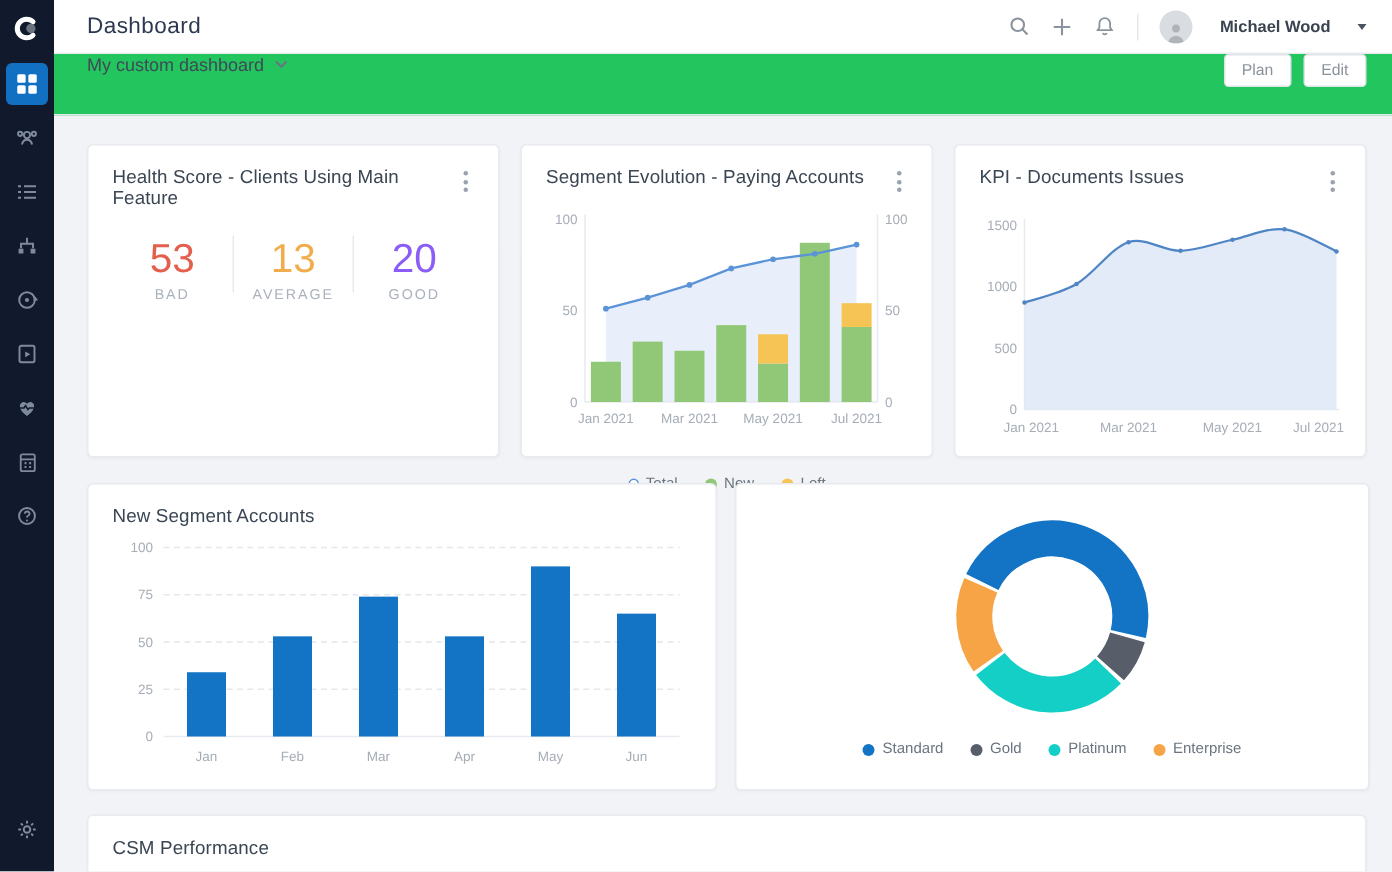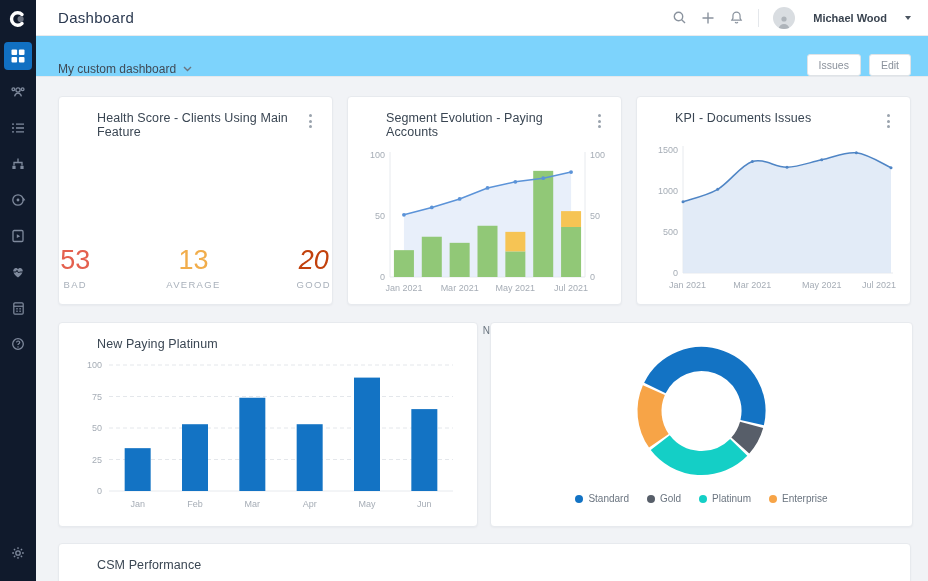--- a/index.html
+++ b/index.html
@@ -25,45 +25,45 @@
   .header-right { margin-left:auto; display:flex; align-items:center; gap:14px; }
   .hicon { color:#8a939e; display:flex; align-items:center; cursor:pointer; }
   .hdivider { width:1px; height:18px; background:#e4e7eb; }
   .user { display:flex; align-items:center; gap:18px; cursor:pointer; }
   .avatar { width:22px; height:22px; border-radius:50%; background:#d9dde1; display:flex;
     align-items:flex-end; justify-content:center; overflow:hidden; }
   .user-name { font-size:11px; font-weight:700; color:#3a4450; }
   .caret { width:0; height:0; border-left:3.5px solid transparent; border-right:3.5px solid transparent;
     border-top:4px solid #4a5460; }
 
-  .toolbar { height:41px; background:#7dd3fc; border-bottom:1px solid #e5e8ec;
-    display:flex; align-items:flex-end; padding:0 17px 0 22px; flex-shrink:0; }
+  .toolbar { height:41px; background:#22c55e; border-bottom:1px solid #e5e8ec;
+    display:flex; align-items:flex-start; padding:0 17px 0 22px; flex-shrink:0; }
   .dash-select { display:flex; align-items:center; gap:7px; font-size:12px; color:#3f4a56;
     font-weight:500; cursor:pointer; }
   .toolbar-buttons { margin-left:auto; display:flex; gap:8px; }
   .btn { height:22px; padding:0 11px; background:#fff; border:1px solid #dfe3e7; border-radius:3px;
     font-size:10.5px; color:#8b929c; font-family:inherit; cursor:pointer; }
 
   
   .content { flex:1; padding:19px 17px 0 22px; overflow:hidden; }
   .row { display:flex; }
   .row1 { gap:14px; height:209px; margin-bottom:17px; }
   .row2 { gap:12px; height:205px; margin-bottom:16px; }
   .card { background:#fff; border:1px solid #e7eaee; border-radius:4px; padding:14px 16px;
     box-shadow:0 1px 2px rgba(16,24,40,.04); display:flex; flex-direction:column; }
-  .card-head { display:flex; align-items:flex-start; justify-content:space-between;margin-left:22px; }
+  .card-head { display:flex; align-items:flex-start; justify-content:space-between; }
   .card-title { font-size:12.5px; color:#3a4653; font-weight:500; letter-spacing:.1px; }
   .kebab { display:flex; flex-direction:column; gap:2.5px; padding:2px 4px; cursor:pointer; margin-top:1px; }
   .kebab i { width:3px; height:3px; border-radius:50%; background:#9aa3ad; display:block; }
   .c1 { width:275px; } .c2 { width:275px; } .c3 { width:275px; }
   .c4 { width:420px; } .c5 { flex:1; }
   .c6 { width:853px; height:80px; }
 
   
-  .metrics { flex:1; display:flex; align-items:flex-end; justify-content:center; margin-top:18px;gap:38px; }
+  .metrics { flex:1; display:flex; align-items:flex-start; justify-content:center; margin-top:18px; }
   .metric { flex:1; text-align:center; }
   .metric-value { font-size:27px; font-weight:500; }
   .metric-label { font-size:9.5px; letter-spacing:1.3px; color:#a9b1bb; margin-top:3px; }
   .vdivider { width:1px; height:38px; background:#e8ebee; }
 
   
   .chart { margin-top:8px; }
   svg text.ax { font-size:9px; fill:#a6adb6; font-family:"Liberation Sans", sans-serif; }
   .axline { stroke:#e7eaee; stroke-width:1; }
   .gridline { stroke:#e4e7eb; stroke-width:1; stroke-dasharray:4 3; }
@@ -195,21 +195,21 @@
     </header>
 
     <div class="toolbar">
       <div class="dash-select">
         <span>My custom dashboard</span>
         <svg width="9" height="6" viewBox="0 0 9 6" fill="none" stroke="#6b7580" stroke-width="1.4">
           <path d="M1 1l3.5 3.5L8 1"></path>
         </svg>
       </div>
       <div class="toolbar-buttons">
-        <button class="btn">Issues</button>
+        <button class="btn">Plan</button>
         <button class="btn">Edit</button>
       </div>
     </div>
 
     <div class="content">
 
       <div class="row row1">
 
         <div class="card c1">
           <div class="card-head">
@@ -225,21 +225,21 @@
               <div class="metric-value" style="color: rgb(228, 96, 78);">53</div>
               <div class="metric-label">BAD</div>
             </div>
             <div class="vdivider"></div>
             <div class="metric">
               <div class="metric-value" style="color: rgb(241, 173, 75);">13</div>
               <div class="metric-label">AVERAGE</div>
             </div>
             <div class="vdivider"></div>
             <div class="metric">
-              <div class="metric-value" style="color: #c2410c; font-style: italic;">20</div>
+              <div class="metric-value" style="color: #8b5cf6;">20</div>
               <div class="metric-label">GOOD</div>
             </div>
           </div>
         </div>
 
         <div class="card c2">
           <div class="card-head">
             <div class="card-title">Segment Evolution - Paying Accounts</div>
             <div class="kebab">
                 <i></i>
@@ -325,21 +325,21 @@
                 <text x="99.33333333333333" y="150" text-anchor="middle" class="ax">Mar 2021</text>
                 <text x="168.66666666666666" y="150" text-anchor="middle" class="ax">May 2021</text>
                 <text x="243" y="150" text-anchor="end" class="ax">Jul 2021</text>
               </svg></div>
         </div>
       </div>
 
       <div class="row row2">
         <div class="card c4">
           <div class="card-head">
-            <div class="card-title">New Paying Platinum</div>
+            <div class="card-title">New Segment Accounts</div>
           </div>
           <div class="chart"><svg width="388" height="160" viewBox="0 0 388 160">
                 <text x="27" y="135" text-anchor="end" class="ax">0</text>
                 <line x1="34" y1="100.5" x2="378" y2="100.5" class="gridline"></line>
                 <text x="27" y="103.5" text-anchor="end" class="ax">25</text>
                 <line x1="34" y1="69" x2="378" y2="69" class="gridline"></line>
                 <text x="27" y="72" text-anchor="end" class="ax">50</text>
                 <line x1="34" y1="37.5" x2="378" y2="37.5" class="gridline"></line>
                 <text x="27" y="40.5" text-anchor="end" class="ax">75</text>
                 <line x1="34" y1="6" x2="378" y2="6" class="gridline"></line>

